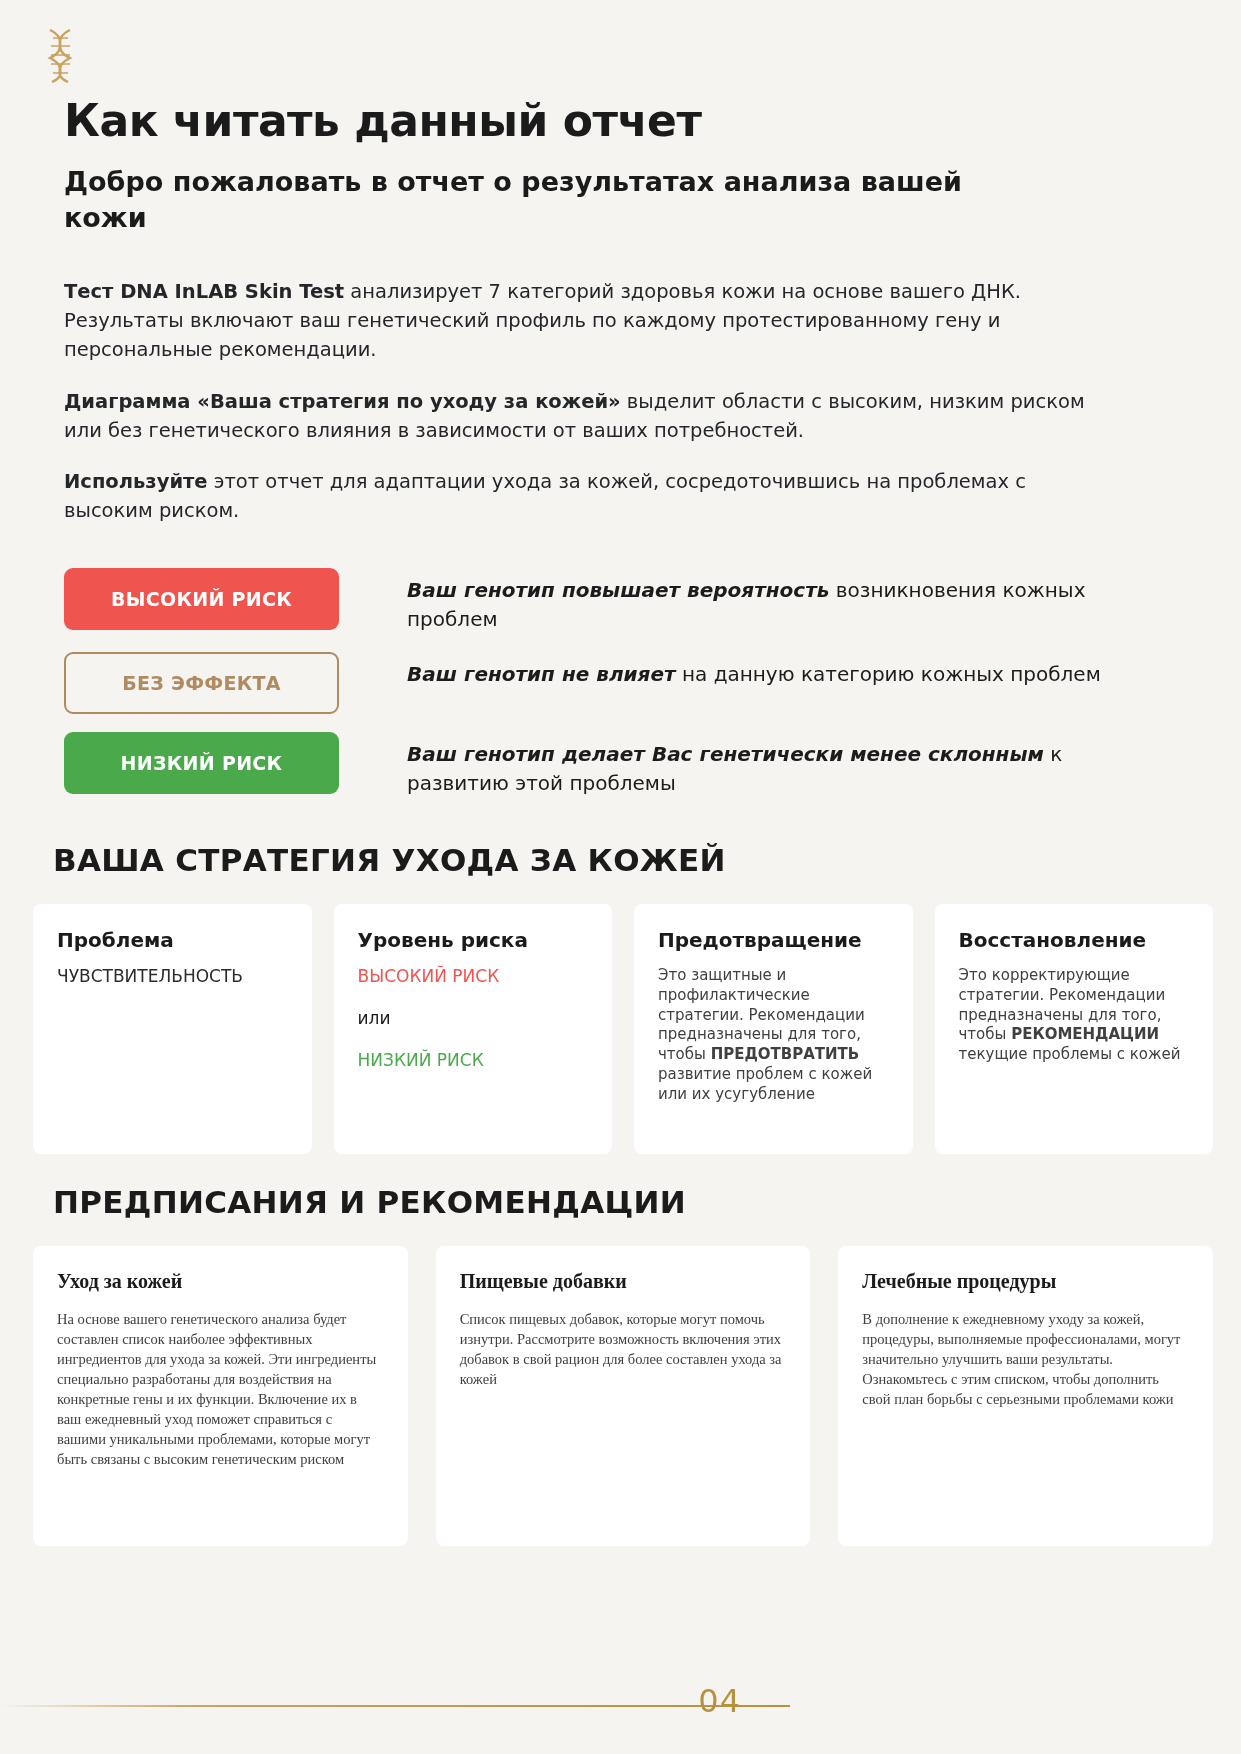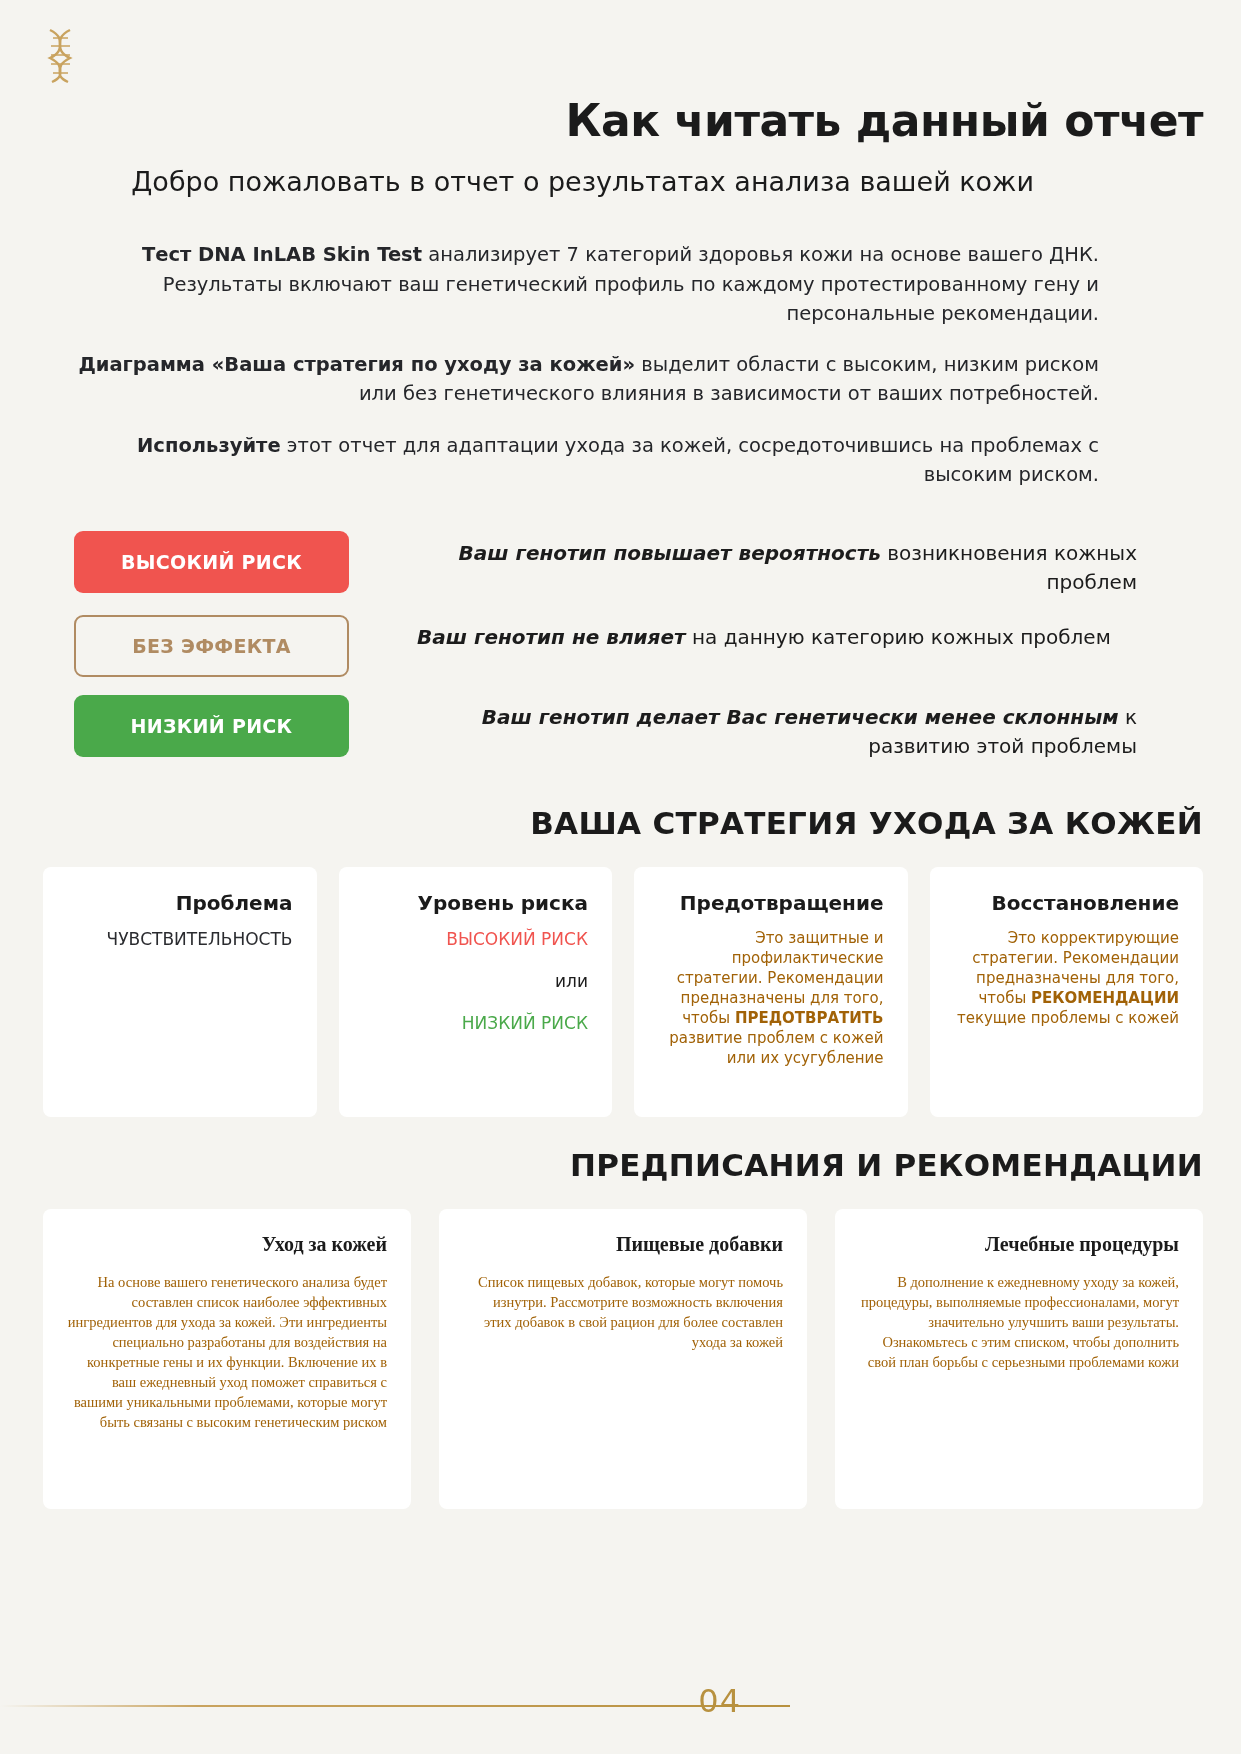--- a/index.html
+++ b/index.html
@@ -13,22 +13,21 @@
     font-family: "DejaVu Sans", sans-serif;
     color: #1c1c1c;
     position: relative;
     overflow: hidden;
   }
   .page {
     position: relative;
     width: 1241px;
     height: 1754px;
     box-sizing: border-box;
-    padding: 0 38px;
-    text-align: right;
+    padding: 0 28px;
   }
   
   .logo {
     position: absolute;
     left: 40px;
     top: 28px;
     width: 40px;
     height: 56px;
   }
   
@@ -36,21 +35,21 @@
     font-size: 44px;
     font-weight: bold;
     letter-spacing: -0.5px;
     margin: 0;
     padding-top: 95px;
     padding-left: 36px;
     color: #1b1b1b;
   }
   .h2 {
     font-size: 27px;
-    font-weight: normal;
+    font-weight: bold;
     line-height: 1.35;
     margin: 18px 0 0 0;
     padding-left: 36px;
     max-width: 960px;
     color: #1b1b1b;
   }
   .intro {
     padding-left: 36px;
     max-width: 1025px;
     margin-top: 40px;
@@ -134,21 +133,21 @@
   .card.strategy { min-height: 250px; }
   .card-title {
     font-size: 20px;
     font-weight: bold;
     margin: 0 0 14px 0;
     color: #1b1b1b;
   }
   .card-body {
     font-size: 15px;
     line-height: 1.33;
-    color: #a16207;
+    color: #404040;
   }
   .card-body b { font-weight: bold; }
   .plain-value {
     font-size: 17px;
     color: #2a2b2f;
   }
   .risk-high {
     color: #f0544f;
     font-size: 17px;
     font-weight: 500;

